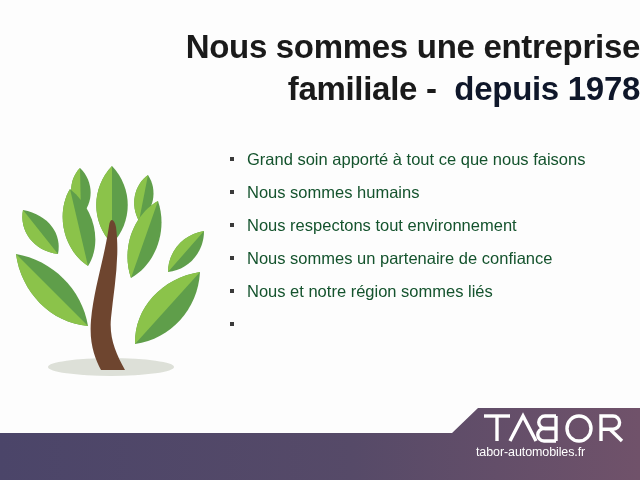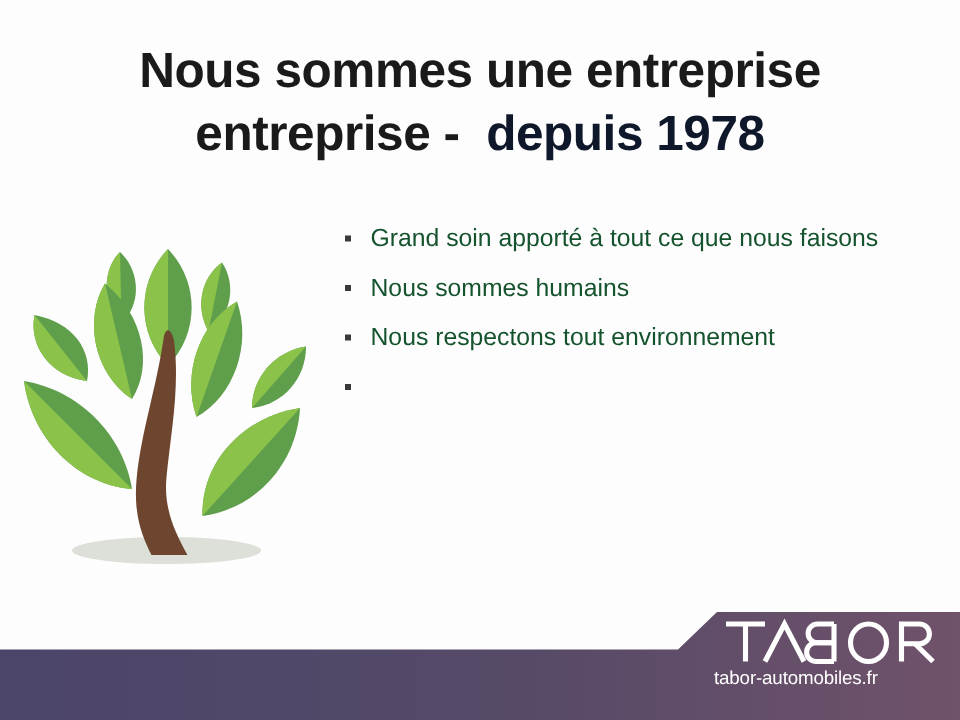--- a/index.html
+++ b/index.html
@@ -30,20 +30,21 @@
     text-align: center;
     font-size: 33px;
     font-weight: bold;
     line-height: 42px;
     letter-spacing: -0.3px;
     color: #1a1a1a;
   }
   #heading .line {
     display: block;
     white-space: pre;
+    text-align: right;
   }
   .accent-green {
     color: #0f172a;
   }
 
   
   #tree-illustration {
     position: absolute;
     left: 8px;
     top: 148px;
@@ -119,21 +120,21 @@
     white-space: nowrap;
   }
 </style>
 </head>
 <body>
 
 <div id="slide">
 
   <div id="heading">
     <span class="line">Nous sommes une entreprise</span>
-    <span class="line"><span>entreprise -  </span><span class="accent-green">depuis 1978</span></span>
+    <span class="line"><span>familiale -  </span><span class="accent-green">depuis 1978</span></span>
   </div>
 
   <div id="tree-illustration">
     <svg viewBox="0 0 210 245" xmlns="http://www.w3.org/2000/svg">
       <defs>
         <clipPath id="leafA">
             <path d="M55 8 C 82 18, 92 48, 78 76 C 52 66, 42 36, 55 8 Z"></path>
           </clipPath>
       </defs>
 
@@ -191,22 +192,22 @@
                C 108 206, 101 190, 103 170
                C 106 140, 112 110, 108 79
                C 106 70, 102 70, 101 78 Z" fill="#6e452f"></path>
     </svg>
   </div>
 
   <ul id="bullet-list">
     <li><span class="bullet-dot"></span><span>Grand soin apporté à tout ce que nous faisons</span></li>
     <li><span class="bullet-dot"></span><span>Nous sommes humains</span></li>
     <li><span class="bullet-dot"></span><span>Nous respectons tout environnement</span></li>
-    <li><span class="bullet-dot"></span></li>
-    <li><span class="bullet-dot"></span></li>
+    <li><span class="bullet-dot"></span><span>Nous sommes un partenaire de confiance</span></li>
+    <li><span class="bullet-dot"></span><span>Nous et notre région sommes liés</span></li>
     <li><span class="bullet-dot"></span></li>
   </ul>
 
   <div id="footer-band">
     <svg viewBox="0 0 640 80" xmlns="http://www.w3.org/2000/svg">
       <defs>
         <linearGradient id="bandGrad" x1="0" y1="0" x2="1" y2="0">
           <stop offset="0%" stop-color="#4b4569"></stop>
           <stop offset="55%" stop-color="#564a68"></stop>
           <stop offset="100%" stop-color="#70526a"></stop>

